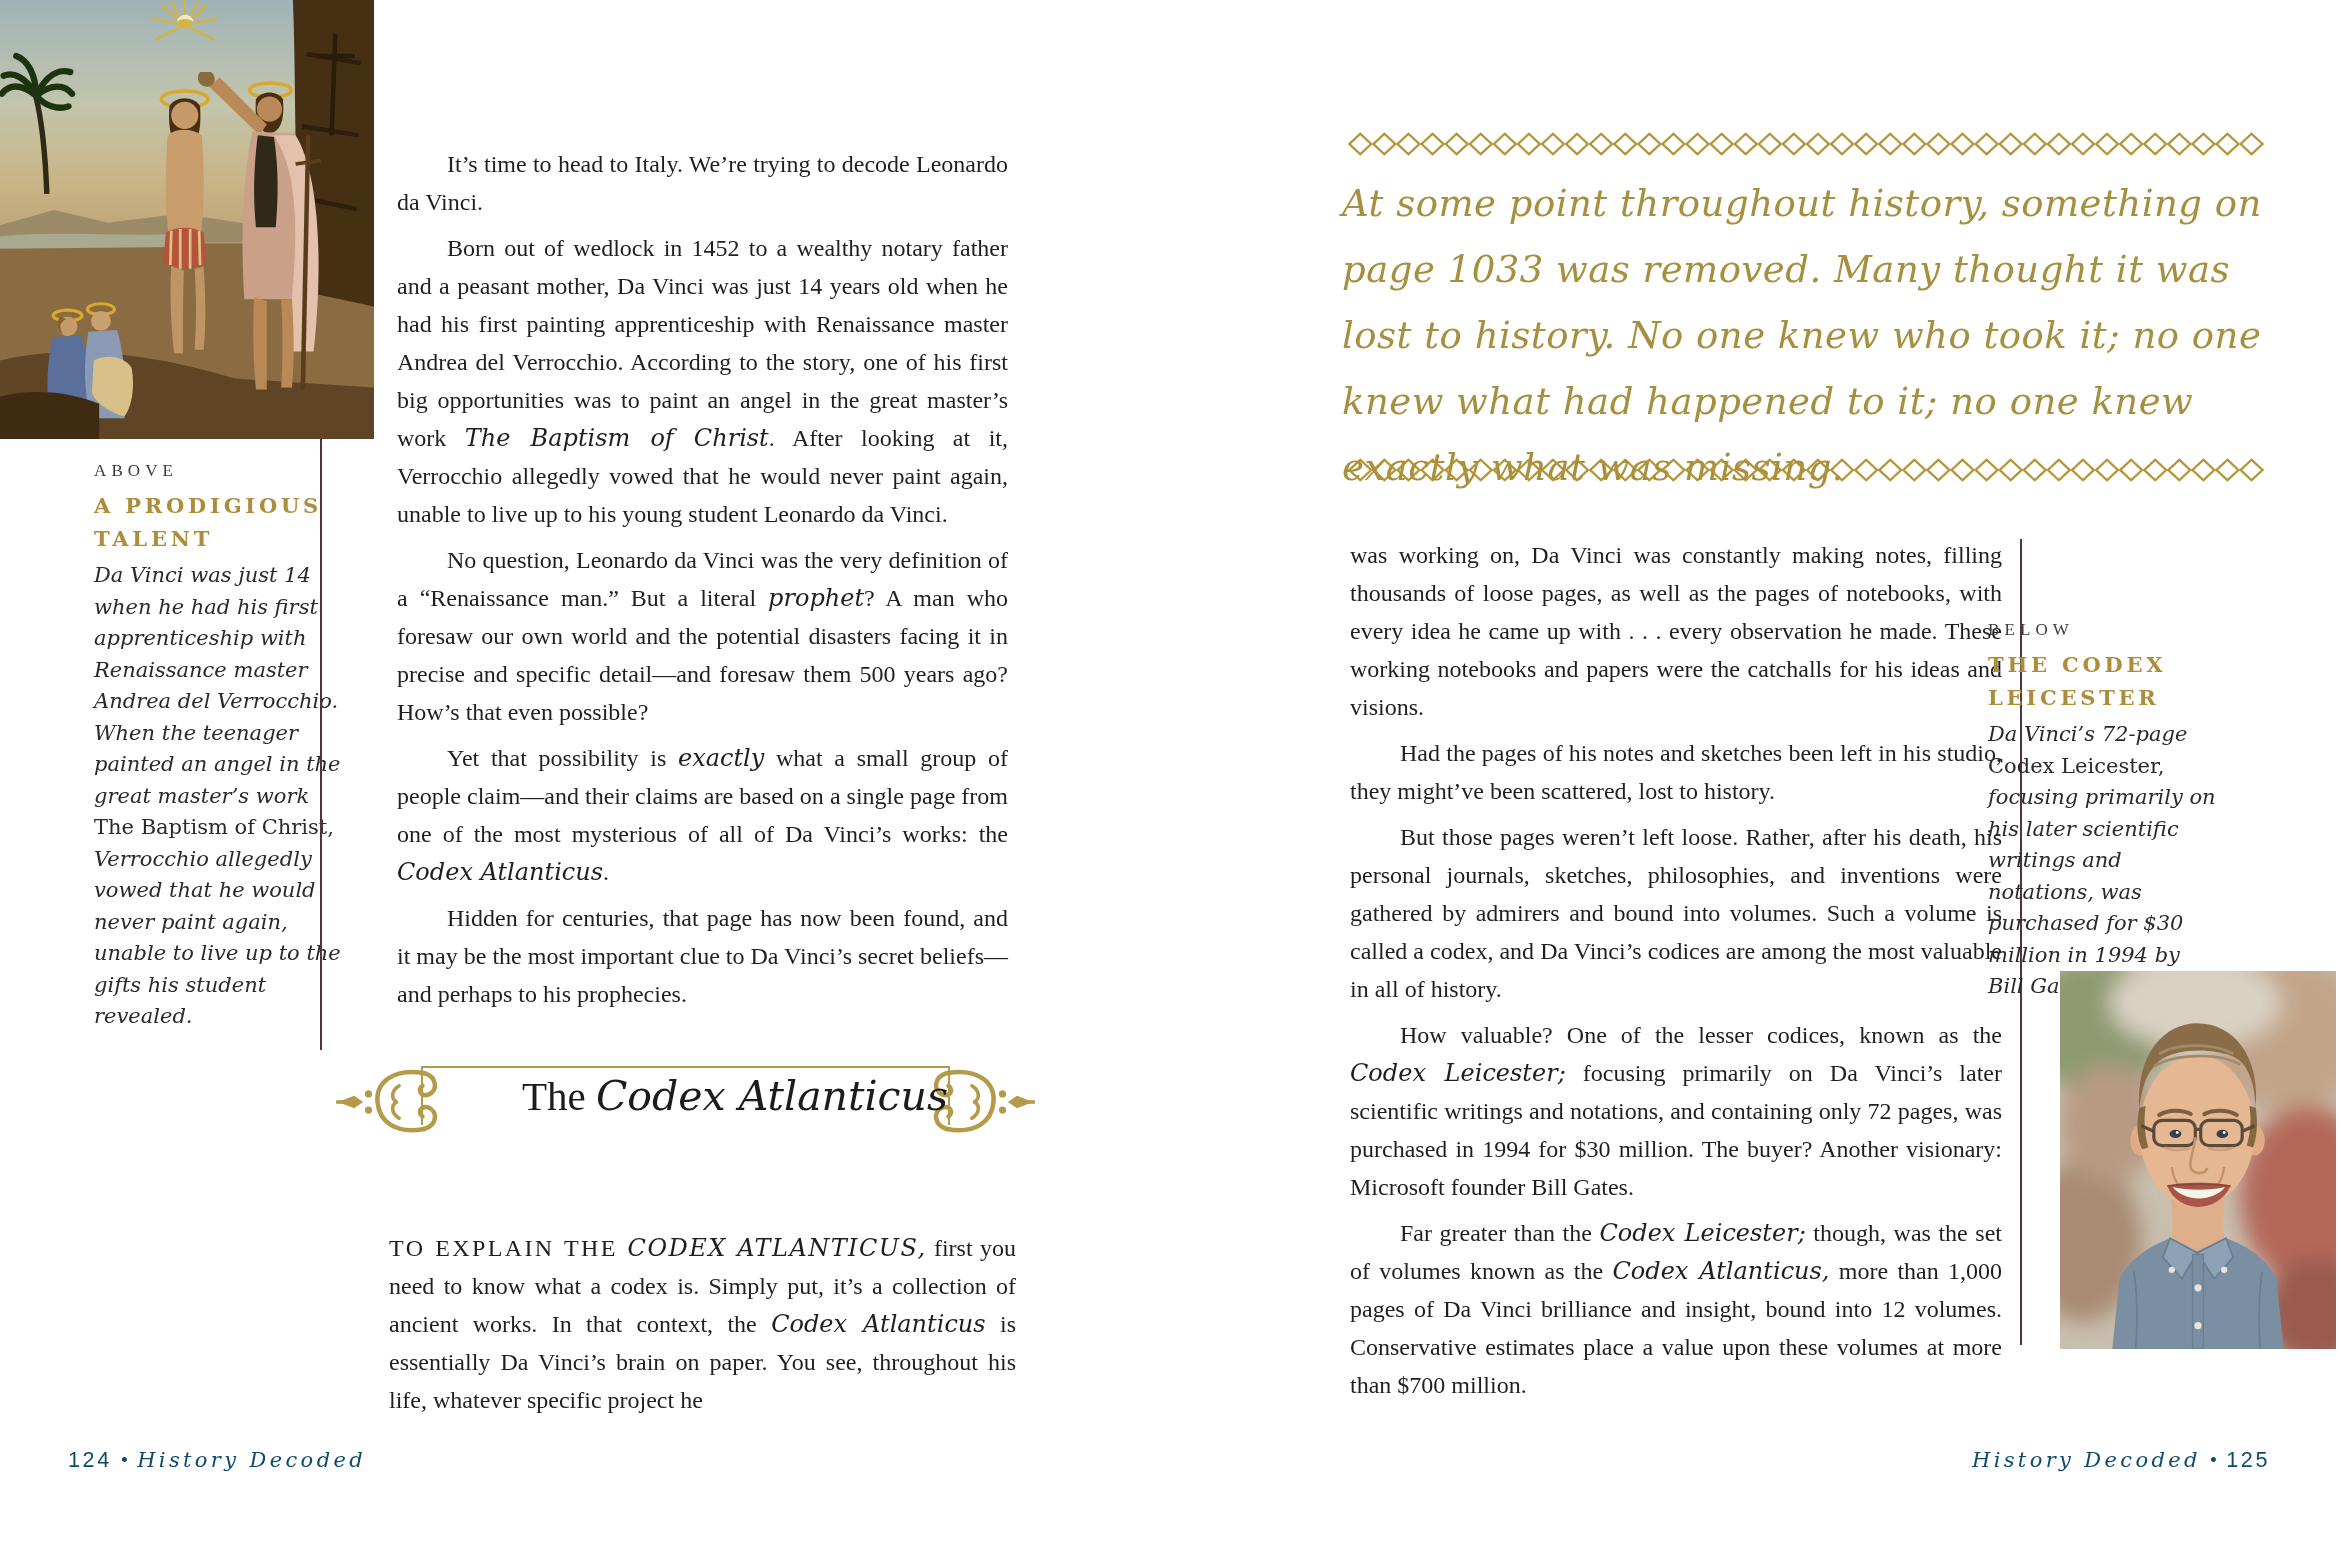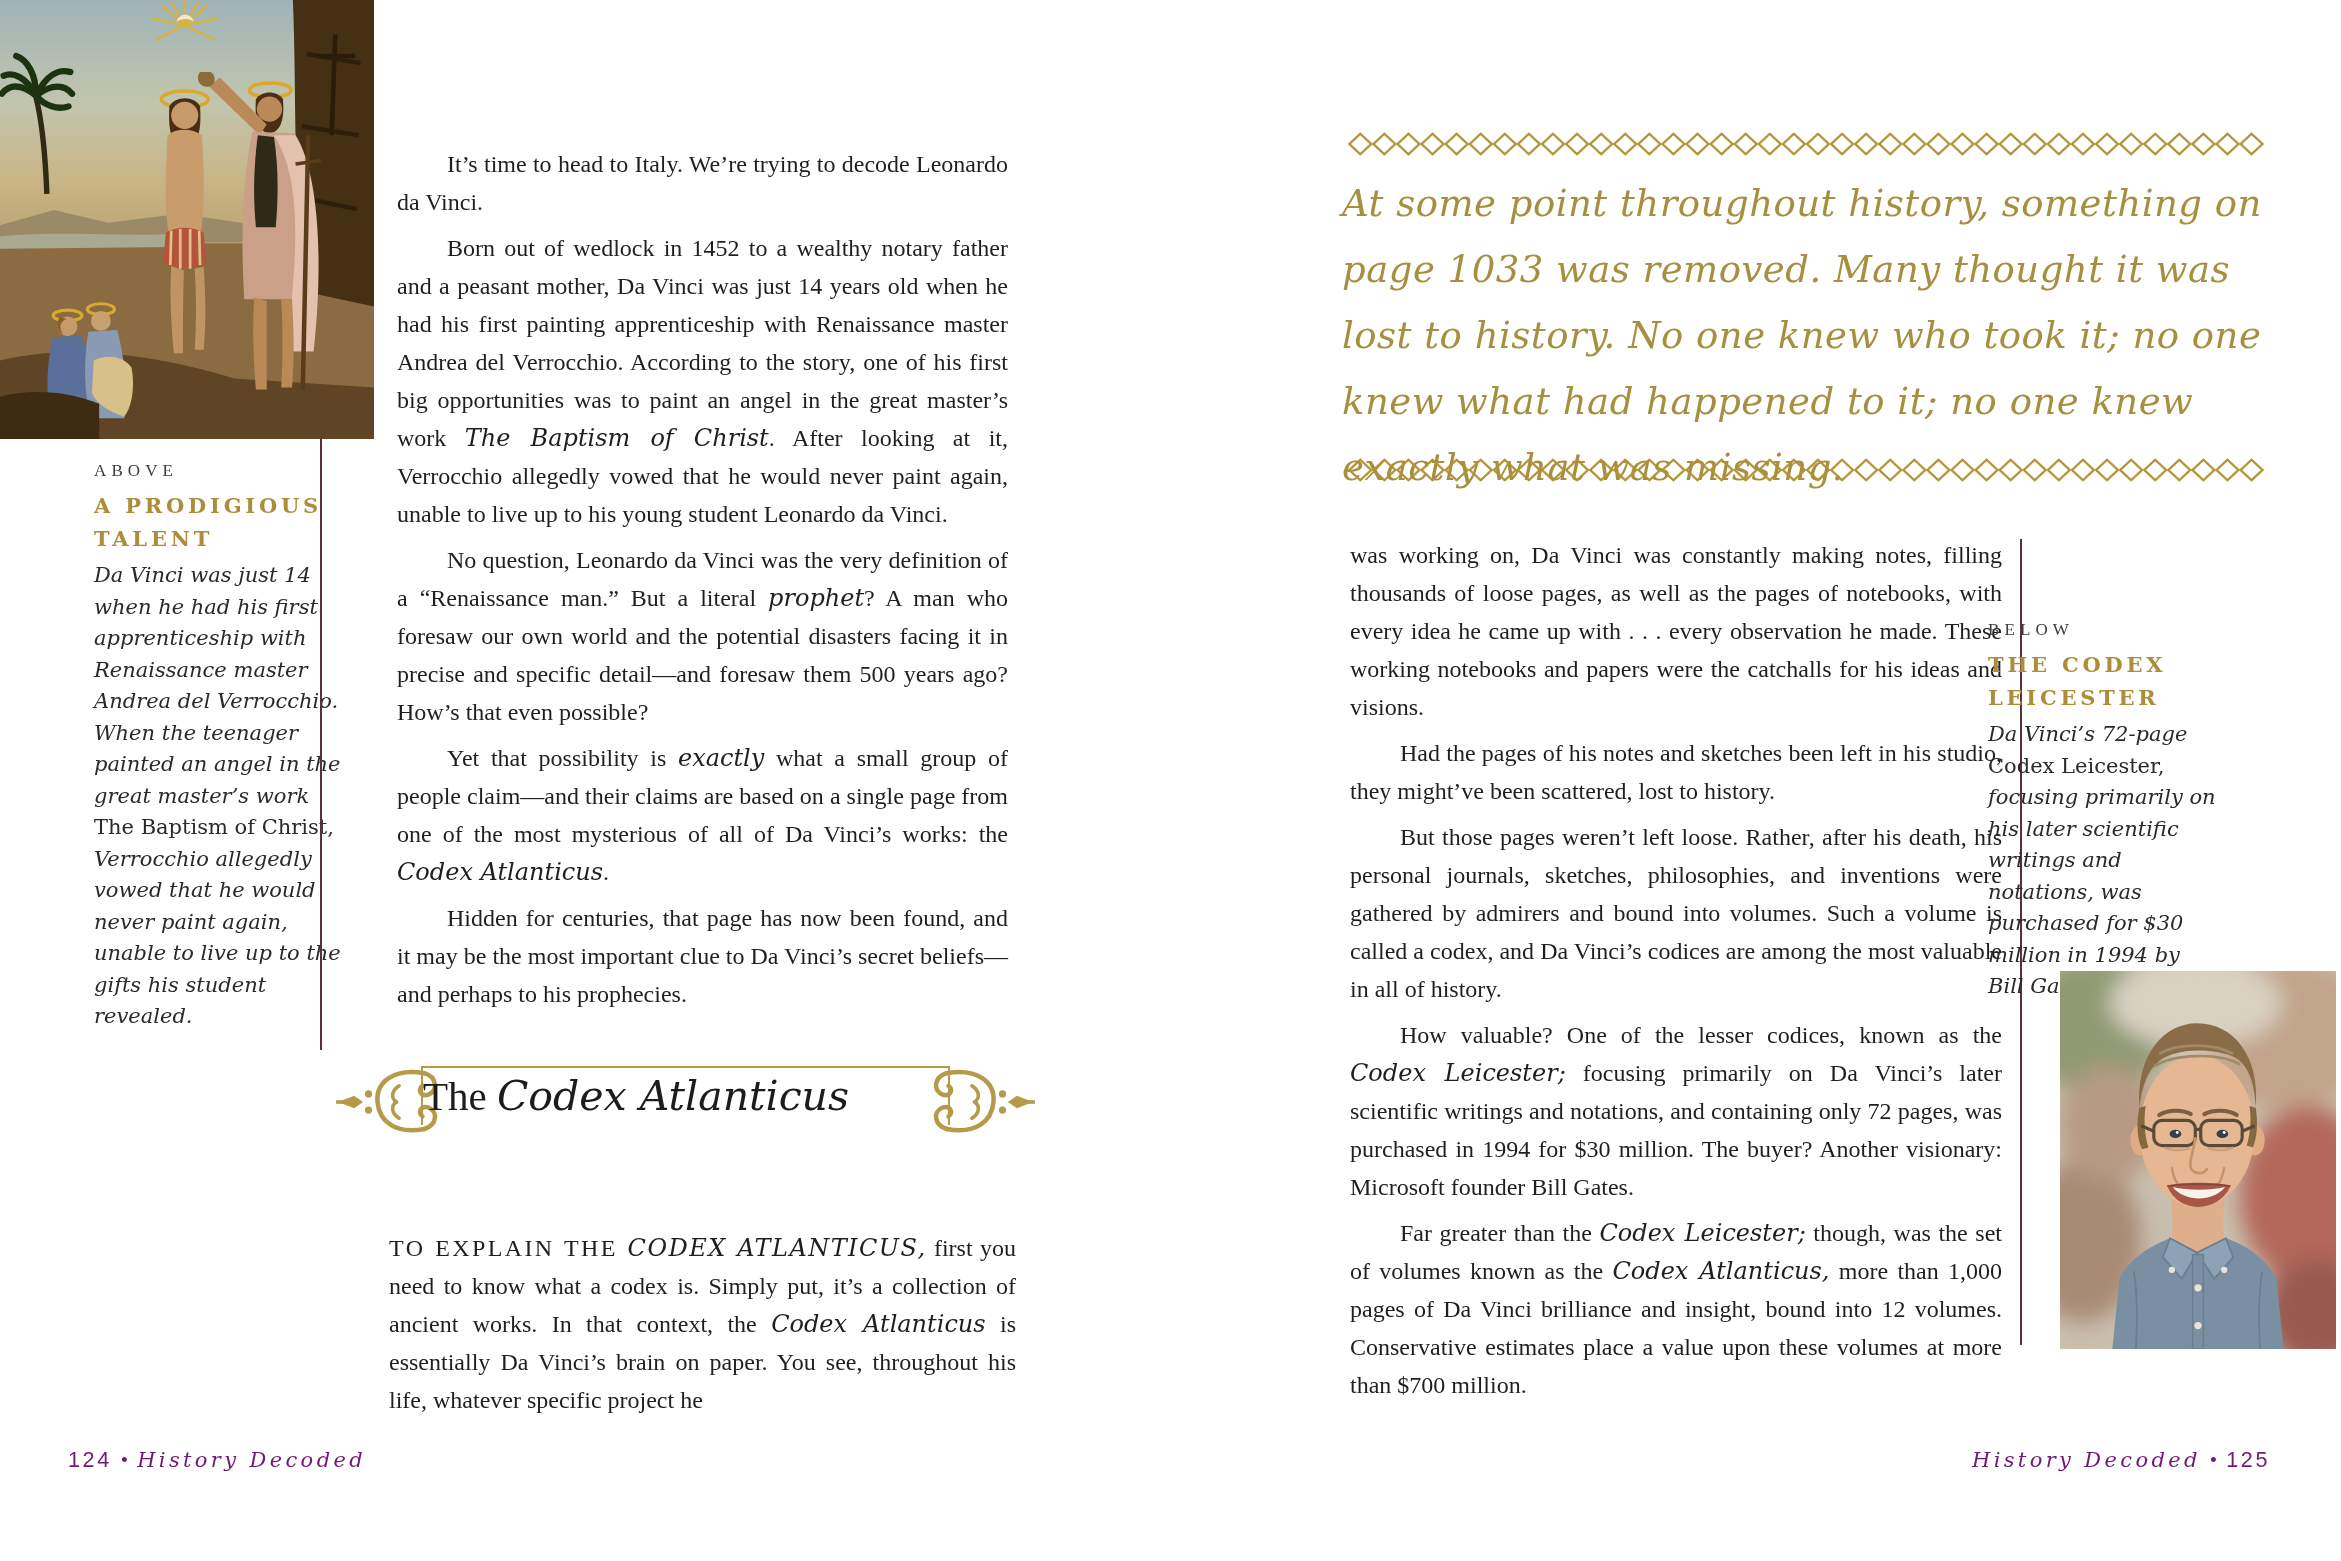--- a/index.html
+++ b/index.html
@@ -21,28 +21,28 @@
   .main-left{left:389px;top:137px;width:627px;}
   .main-right{left:1342px;top:528px;width:668px;}
   .main-col p{margin:8px;padding:0;}
   .main-col p.indent{text-indent:50px;}
   .run-i{font-style:italic;font-family:"DejaVu Serif",serif;}
   .run-sc{letter-spacing:.1em;}
   .run-sci{font-style:italic;letter-spacing:.06em;font-family:"DejaVu Serif",serif;}
   
   .heading-frame{position:absolute;left:421px;top:1066px;width:525px;height:57px;
                  border:2.7px solid #b59a4a;border-bottom:none;}
-  .heading-text{position:absolute;left:0;right:0;top:3.6px;text-align:left;font-size:41px;color:#1c1c1c;white-space:nowrap;}
+  .heading-text{position:absolute;left:0;right:0;top:3.6px;text-align:right;font-size:41px;color:#1c1c1c;white-space:nowrap;}
   .heading-text .it{font-style:italic;font-family:"DejaVu Serif",serif;}
   .orn{position:absolute;width:119px;height:90px;top:-10.8px;}
   .orn-left{left:-87px;}
   .orn-right{right:-87px;transform:scaleX(-1);}
   .intro-col{position:absolute;left:389px;top:1205px;width:627px;font-size:24px;line-height:38px;text-align:justify;color:#1f1f1f;}
   
-  .footer{position:absolute;top:1447px;font-size:21px;color:#701a75;text-align:right;}
+  .footer{position:absolute;top:1447px;font-size:21px;color:#0c4a6e;text-align:right;}
   .footer-left{left:68px;}
   .footer-right{right:72px;}
   .footer .pg{letter-spacing:.12em;font-family:"Liberation Sans",sans-serif;font-size:21.6px;}
   .footer .bt{font-style:italic;letter-spacing:.16em;font-family:"DejaVu Serif",serif;}
   .footer .sep{padding:0 9px;}
   
   .chain{position:absolute;left:1342px;width:928px;height:24px;}
   .chain-1{top:132px;}
   .chain-2{top:458px;}
   .quote{position:absolute;left:1342px;top:171px;width:937px;font-size:37px;line-height:66px;

